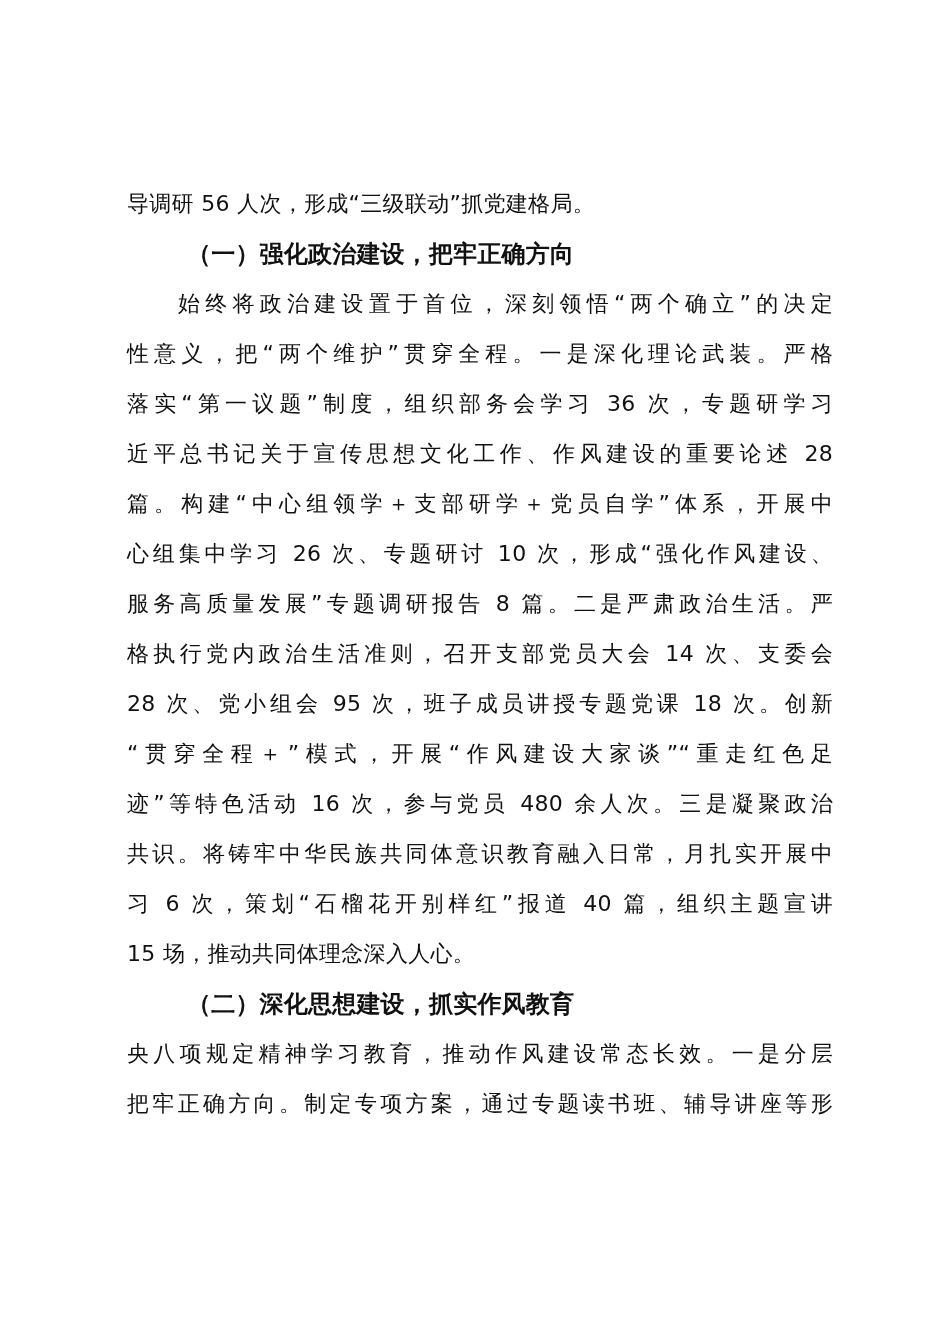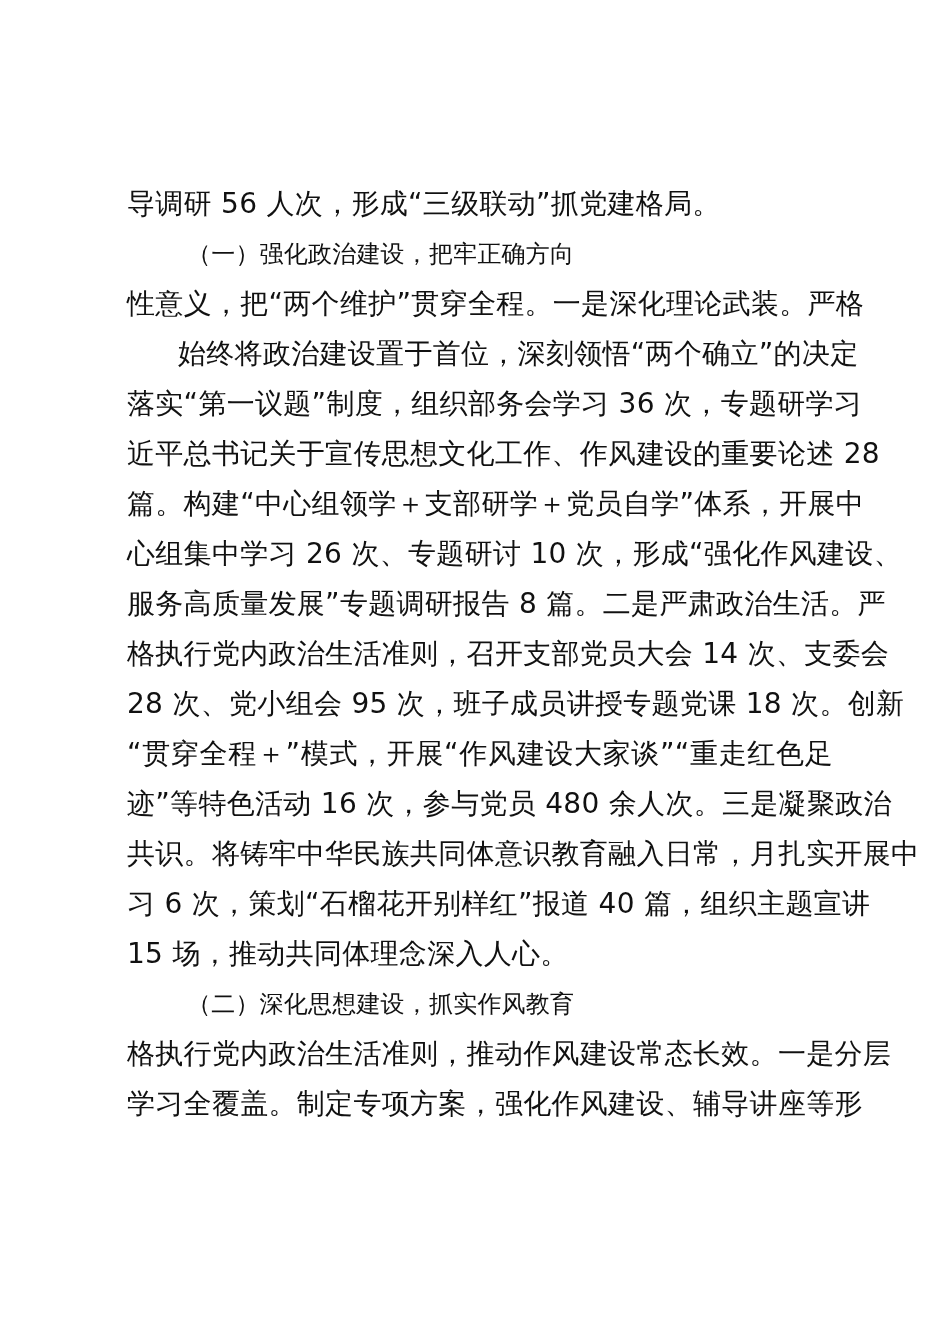--- a/index.html
+++ b/index.html
@@ -17,64 +17,64 @@
   }
   .page {
     position: absolute;
     left: 127px;
     top: 184px;
     width: 706px;
   }
   .line {
     height: 50px;
     line-height: 40px;
-    font-size: 28px;
+    font-size: 22px;
     white-space: nowrap;
     letter-spacing: 0.3px;
     text-align: justify;
     text-align-last: justify;
   }
   .line.last {
     text-align-last: left;
   }
   .line.indent {
     padding-left: 51px;
   }
   .heading {
     height: 50px;
     line-height: 40px;
     font-size: 24px;
-    font-weight: normal;
+    font-weight: bold;
     white-space: nowrap;
     padding-left: 60px;
     letter-spacing: 0.2px;
   }
 </style>
 </head>
 <body>
 
 <div class="page">
 
   <div class="line last">导调研 56 人次，形成“三级联动”抓党建格局。</div>
 
   <div class="heading">（一）强化政治建设，把牢正确方向</div>
 
+  <div class="line indent">始终将政治建设置于首位，深刻领悟“两个确立”的决定</div>
   <div class="line">性意义，把“两个维护”贯穿全程。一是深化理论武装。严格</div>
-  <div class="line indent">始终将政治建设置于首位，深刻领悟“两个确立”的决定</div>
   <div class="line">落实“第一议题”制度，组织部务会学习 36 次，专题研学习</div>
   <div class="line">近平总书记关于宣传思想文化工作、作风建设的重要论述 28</div>
   <div class="line">篇。构建“中心组领学＋支部研学＋党员自学”体系，开展中</div>
   <div class="line">心组集中学习 26 次、专题研讨 10 次，形成“强化作风建设、</div>
   <div class="line">服务高质量发展”专题调研报告 8 篇。二是严肃政治生活。严</div>
   <div class="line">格执行党内政治生活准则，召开支部党员大会 14 次、支委会</div>
   <div class="line">28 次、党小组会 95 次，班子成员讲授专题党课 18 次。创新</div>
   <div class="line">“贯穿全程＋”模式，开展“作风建设大家谈”“重走红色足</div>
   <div class="line">迹”等特色活动 16 次，参与党员 480 余人次。三是凝聚政治</div>
   <div class="line">共识。将铸牢中华民族共同体意识教育融入日常，月扎实开展中</div>
   <div class="line">习 6 次，策划“石榴花开别样红”报道 40 篇，组织主题宣讲</div>
   <div class="line last">15 场，推动共同体理念深入人心。</div>
 
   <div class="heading">（二）深化思想建设，抓实作风教育</div>
 
-  <div class="line">格执行党内政治生活准则，推动作风建设常态长效。一是分层</div>
-  <div class="line">学习全覆盖。制定专项方案，强化作风建设、辅导讲座等形</div>
+  <div class="line">央八项规定精神学习教育，推动作风建设常态长效。一是分层</div>
+  <div class="line">把牢正确方向。制定专项方案，通过专题读书班、辅导讲座等形</div>
 
 </div>
 
 </body></html>

